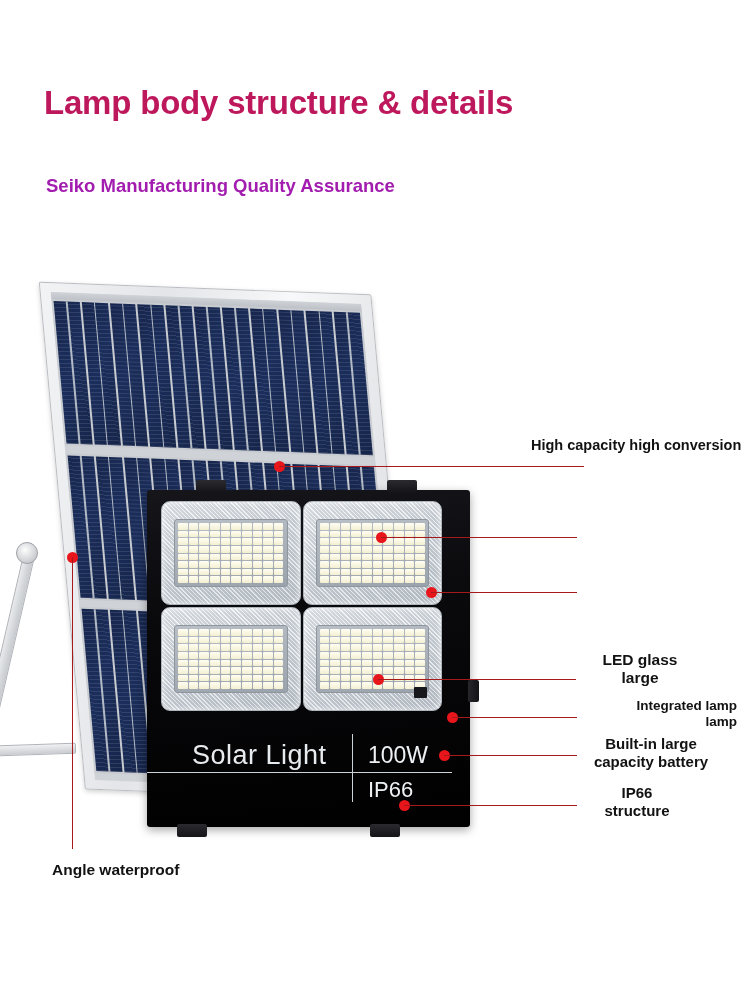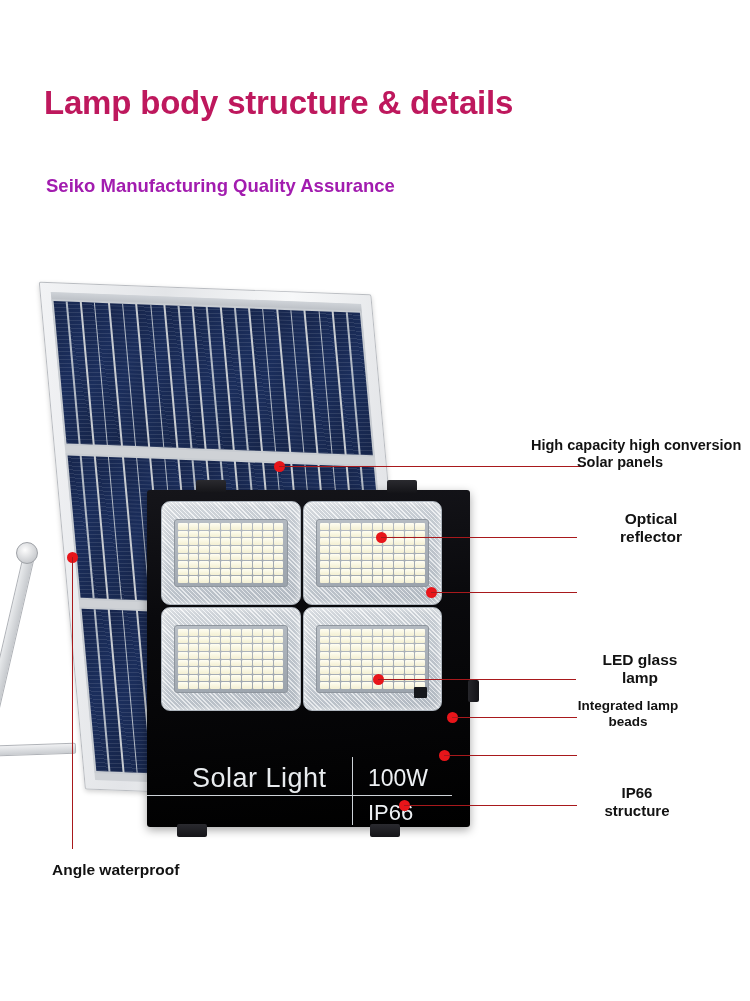--- a/index.html
+++ b/index.html
@@ -234,21 +234,20 @@
   }
 
   
   #brand-band {
     position: absolute;
     left: 0;
     right: 0;
     top: 244px;
     height: 76px;
     color: #e9ecef;
-    margin-top: 23px;
   }
   #brand-name {
     position: absolute;
     left: 45px;
     top: 6px;
     font-size: 27px;
     font-weight: 400;
     letter-spacing: 0.5px;
     color: #e8ebee;
     white-space: nowrap;
@@ -730,49 +729,48 @@
       <div id="brand-name">Solar Light</div>
       <div id="brand-watt">100W</div>
       <div id="brand-ip">IP66</div>
     </div>
   </div>
 
   <div class="dot" style="left:279px; top:466px;"></div>
   <div class="lead-h" style="left:279px; top:466px; width:305px;"></div>
   <div class="callout-label lbl-l" style="left:531px; top:437px; width:215px; font-size:14.5px;">
     <div>High capacity high conversion</div>
-    <div class="lbl-c" style="width:178px;">Solar panels</div>
   </div>
 
   <div class="dot" style="left:381px; top:537px;"></div>
   <div class="lead-h" style="left:381px; top:537px; width:196px;"></div>
-  <div class="callout-label lbl-c" style="left:581px; top:510px; width:140px; font-size:15.5px;">
-    <div>Optical</div>
-    <div>reflector</div>
-  </div>
 
   <div class="dot" style="left:431px; top:592px;"></div>
   <div class="lead-h" style="left:431px; top:592px; width:146px;"></div>
 
   <div class="dot" style="left:378px; top:679px;"></div>
   <div class="lead-h" style="left:378px; top:679px; width:198px;"></div>
   <div class="callout-label lbl-c" style="left:574px; top:651px; width:132px; font-size:15.5px;">
     <div>LED glass</div>
+    <div>large</div>
+  </div>
+
+  <div class="dot" style="left:452px; top:717px;"></div>
+  <div class="lead-h" style="left:452px; top:717px; width:125px;"></div>
+  <div class="callout-label lbl-c" style="left:591px; top:698px; width:146px; font-size:13.5px;text-align:right;">
+    <div>Integrated lamp</div>
     <div>lamp</div>
   </div>
 
-  <div class="dot" style="left:452px; top:717px;"></div>
-  <div class="lead-h" style="left:452px; top:717px; width:125px;"></div>
-  <div class="callout-label lbl-c" style="left:555px; top:698px; width:146px; font-size:13.5px;">
-    <div>Integrated lamp</div>
-    <div>beads</div>
-  </div>
-
   <div class="dot" style="left:444px; top:755px;"></div>
   <div class="lead-h" style="left:444px; top:755px; width:133px;"></div>
+  <div class="callout-label lbl-c" style="left:571px; top:735px; width:160px; font-size:15px;">
+    <div>Built-in large</div>
+    <div>capacity battery</div>
+  </div>
 
   <div class="dot" style="left:404px; top:805px;"></div>
   <div class="lead-h" style="left:404px; top:805px; width:173px;"></div>
   <div class="callout-label lbl-c" style="left:570px; top:784px; width:134px; font-size:15px;">
     <div>IP66</div>
     <div>structure</div>
   </div>
 
   <div class="dot" style="left:72px; top:557px;"></div>
   <div class="lead-v" style="left:72px; top:557px; height:292px;"></div>

